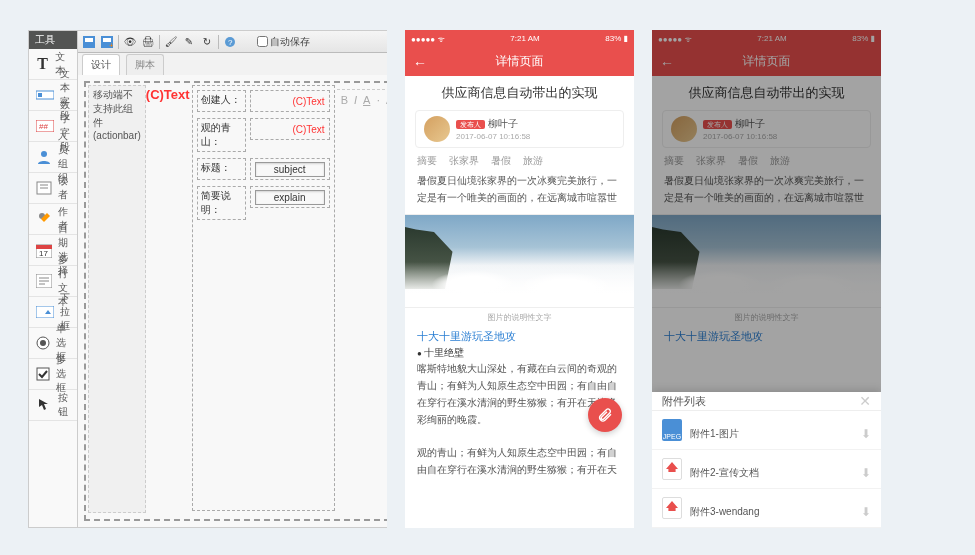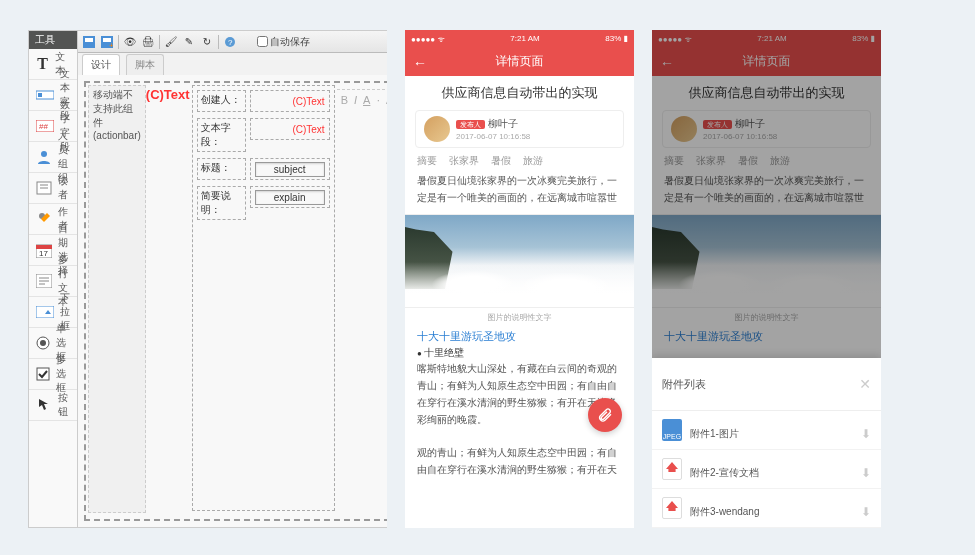--- a/index.html
+++ b/index.html
@@ -58,21 +58,21 @@
 .caption{text-align:center;font-size:8px;color:#aaa;padding:2px}
 .sub-title{padding:4px 12px 0;font-size:11px;color:#2b7fd3}
 .bullet{padding:2px 12px 0;font-size:10px;color:#333}
 .bullet::before{content:"● ";font-size:8px}
 .fab{position:absolute;right:12px;bottom:96px;width:34px;height:34px;border-radius:50%;background:#e94f4d;color:#fff;display:flex;align-items:center;justify-content:center;font-size:16px;box-shadow:0 2px 6px rgba(0,0,0,.2);cursor:pointer}
 
 
 .dim{position:absolute;inset:0;background:rgba(0,0,0,.36);pointer-events:none}
 .phone .dim{z-index:5}
 .sheet{position:absolute;bottom:0;left:0;right:0;background:#fff;z-index:10;box-shadow:0 -2px 8px rgba(0,0,0,.15)}
-.sheet-hd{display:flex;justify-content:space-between;align-items:center;padding:18px 10px;font-size:11px;color:#555;border-bottom:1px solid #eee}
+.sheet-hd{display:flex;justify-content:space-between;align-items:center;padding:1px 10px;font-size:11px;color:#555;border-bottom:1px solid #eee}
 .sheet-x{color:#ccc;font-size:14px;cursor:pointer}
 .file-row{display:flex;align-items:flex-end;gap:8px;padding:8px 10px;border-bottom:1px solid #f2f2f2;cursor:pointer}
 .file-ico{width:20px;height:22px;border-radius:2px;font-size:7px;color:#fff;display:flex;align-items:flex-end;justify-content:center;padding-bottom:1px;position:relative}
 .file-ico.jpeg{background:#4a8fd6}
 .file-ico.pdf{background:#fff;border:1px solid #ddd}
 .file-ico.pdf::after{content:"";position:absolute;top:3px;left:3px;right:3px;height:10px;background:#e94f4d;clip-path:polygon(50% 0,100% 70%,80% 70%,80% 100%,20% 100%,20% 70%,0 70%)}
 .file-name{flex:1;font-size:10px;color:#555}
 .file-dl{color:#ccc;font-size:12px}
 svg{display:block}
 </style>
@@ -236,21 +236,21 @@
         <div class="warning">移动端不支持此组件(actionbar)</div>
         <div class="ctext">(C)Text</div>
         <div style="border:1px dashed #aaa;padding:4px 2px;margin:0 2px 6px" id="form-rows">
             <div class="frow">
               <div class="flbl">创建人：</div>
               <div class="fval">
                 <span class="red">(C)Text</span>
               </div>
             </div>
             <div class="frow">
-              <div class="flbl">文本字段：</div>
+              <div class="flbl">观的青山：</div>
               <div class="fval">
                 <span class="red">(C)Text</span>
               </div>
             </div>
             <div class="frow">
               <div class="flbl">标题：</div>
               <div class="fval">
                 <span class="inp">subject</span>
               </div>
             </div>

